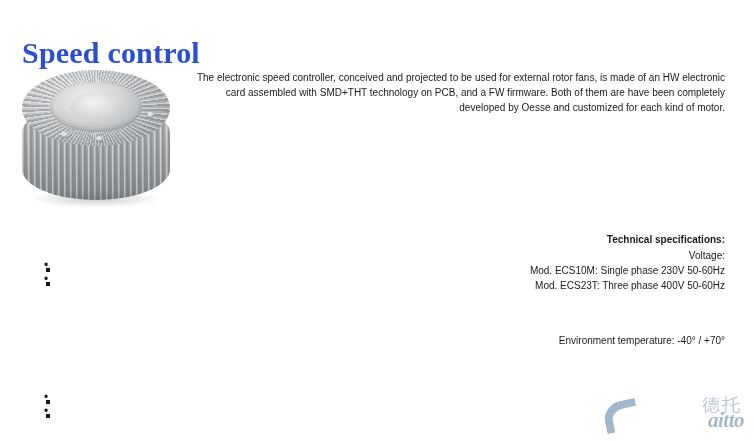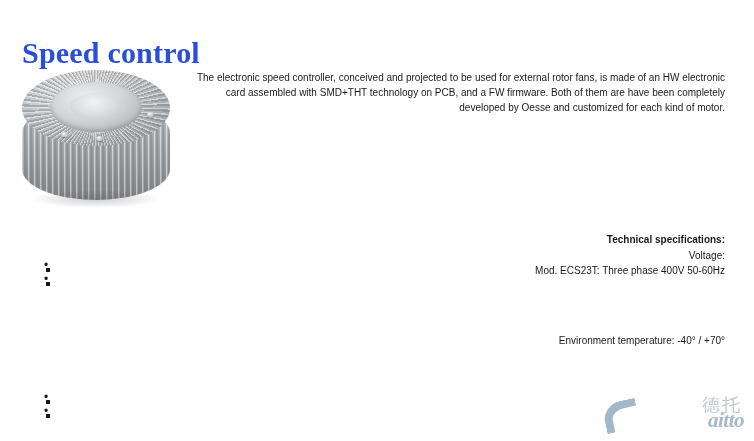--- a/index.html
+++ b/index.html
@@ -224,20 +224,21 @@
     <div class="screw s2"></div>
     <div class="screw s3"></div>
     <div class="shadow-ell"></div>
   </div>
 
   <div class="text-col" id="intro-paragraph">The electronic speed controller, conceived and projected to be used for external rotor fans, is made of an HW electronic card assembled with SMD+THT technology on PCB, and a FW firmware. Both of them are have been completely developed by Oesse and customized for each kind of motor.</div>
 
   <div class="text-col" id="tech-block">
     <p class="head">Technical specifications:</p>
     <p class="line">Voltage:</p>
+    <p class="line">Mod. ECS10M: Single phase 230V 50-60Hz</p>
     <p class="line">Mod. ECS23T: Three phase 400V 50-60Hz</p>
   </div>
 
   <div class="text-col" id="env-block">
     <p class="line">Environment temperature: -40° / +70°</p>
   </div>
 
 
   <span class="bullet b1"></span>
   <span class="bullet b2"></span>

